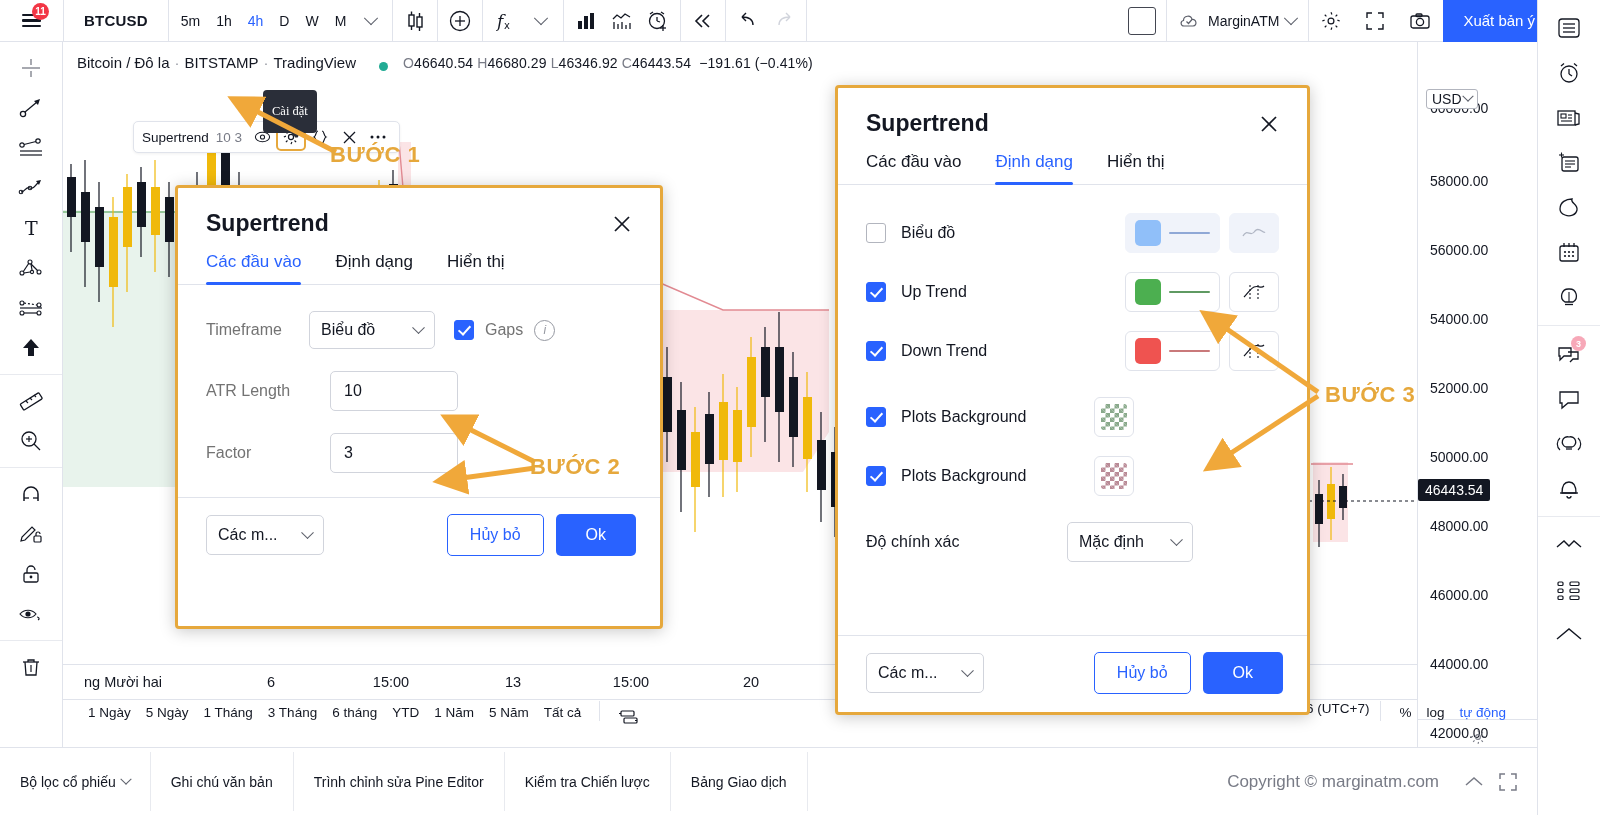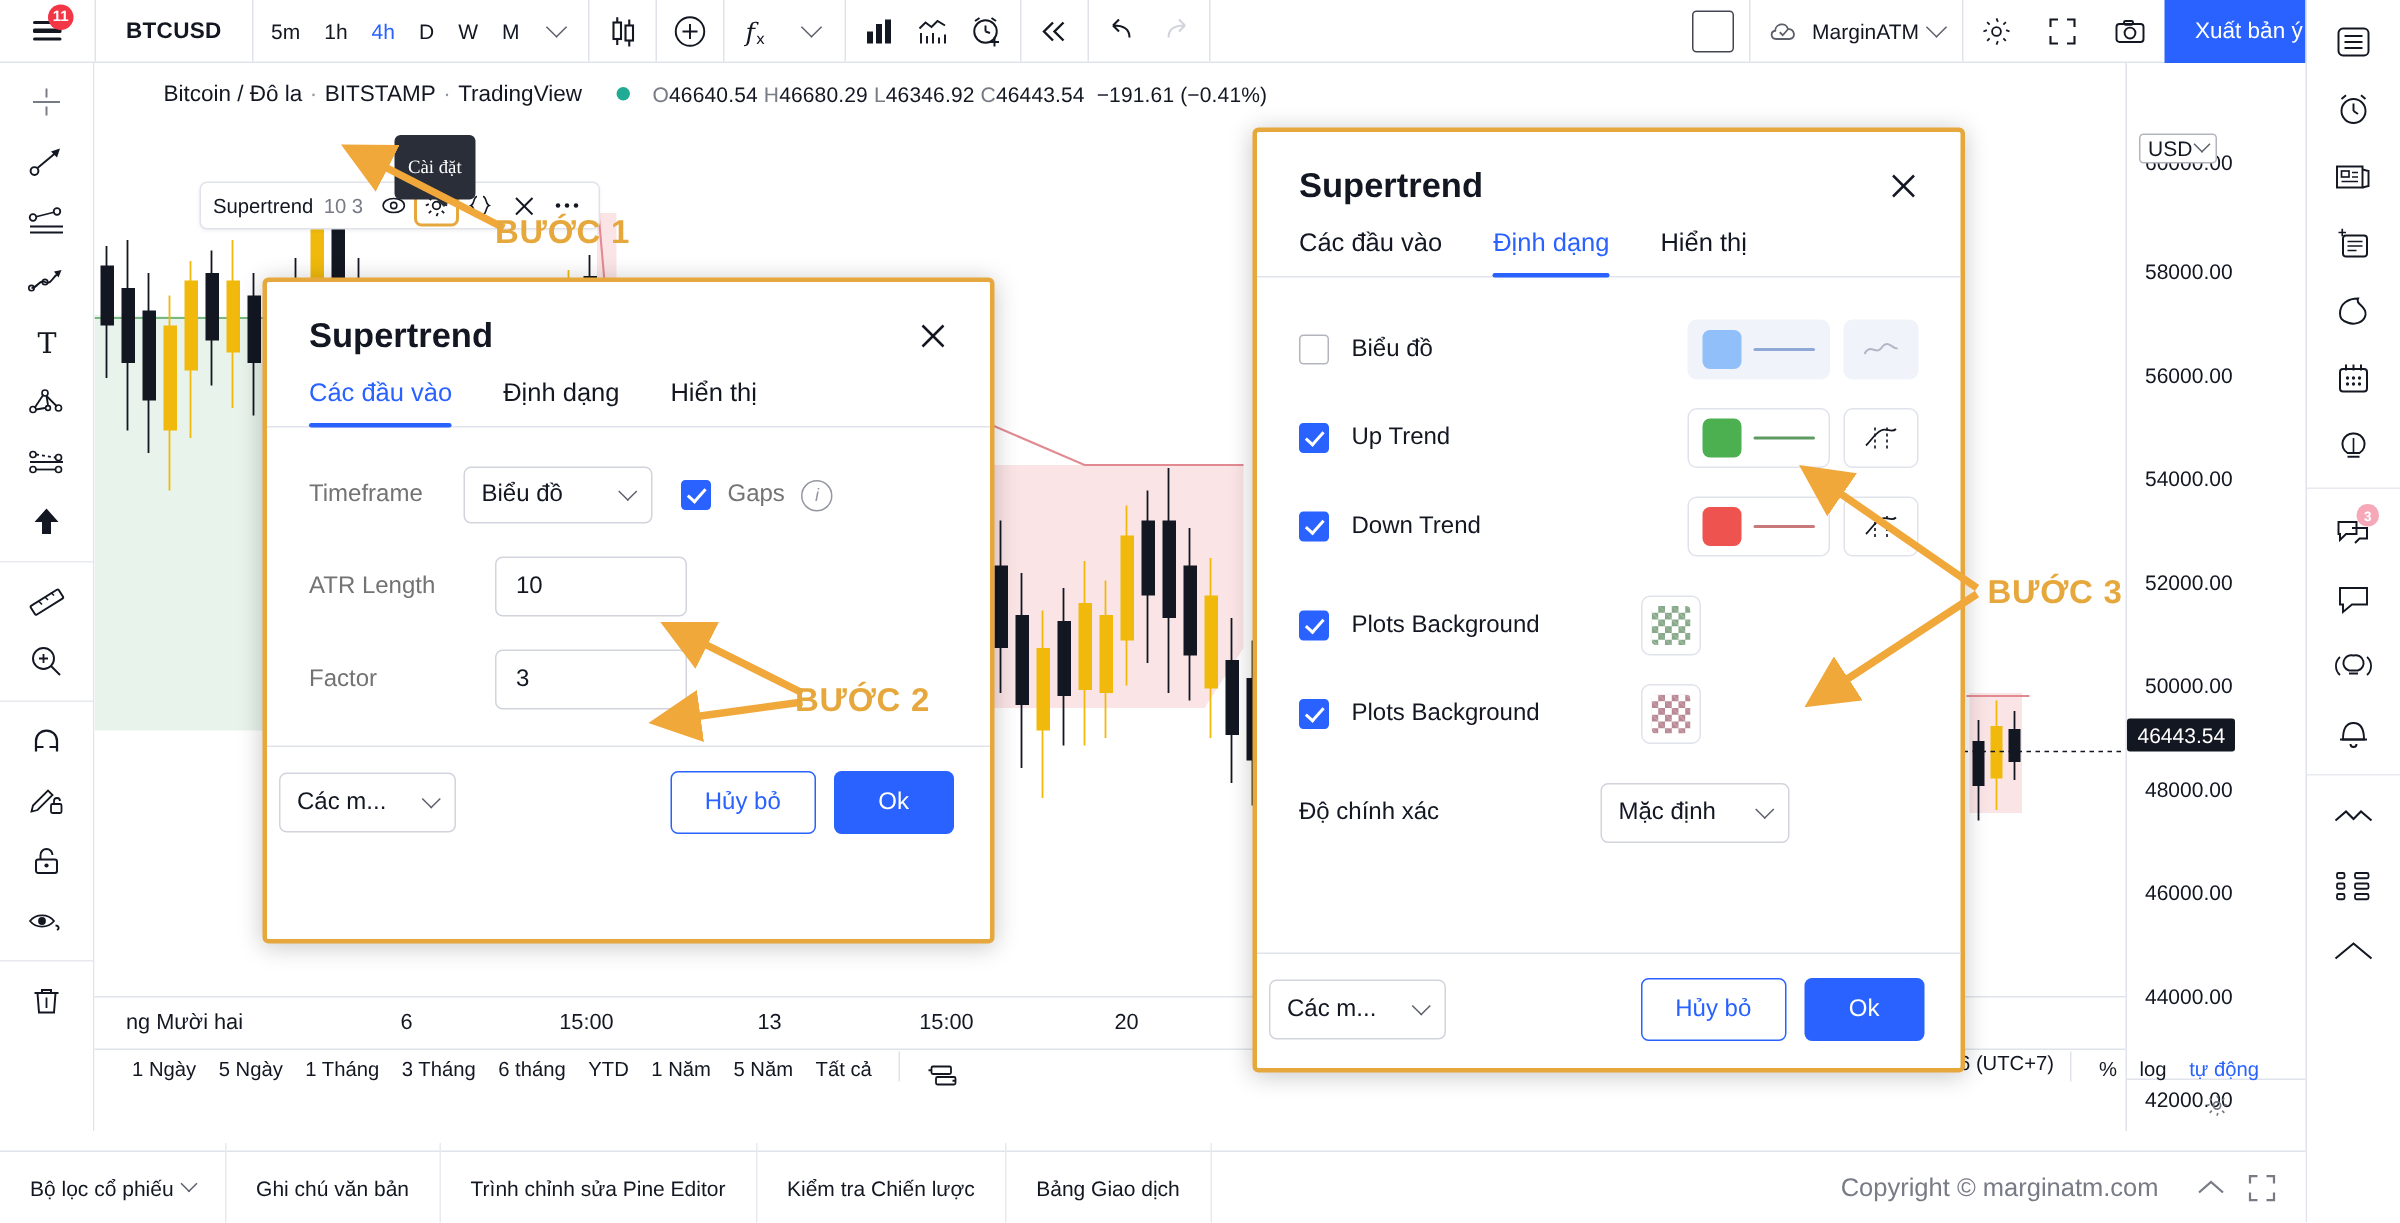--- a/index.html
+++ b/index.html
@@ -48,21 +48,21 @@
   
   .righttool{position:absolute;right:0;top:0;width:63px;height:815px;background:#fff;
              border-left:1px solid #e0e3eb;box-sizing:border-box;display:flex;flex-direction:column;align-items:center;}
   .rt-sec{width:100%;display:flex;flex-direction:column;align-items:center;padding:5px 0;border-bottom:1px solid #e8eaef;box-sizing:border-box;}
   .rt-ic{width:46px;height:45px;display:flex;align-items:center;justify-content:center;border-radius:4px;cursor:pointer;position:relative;}
   .rt-badge{position:absolute;top:5px;right:6px;min-width:15px;height:15px;border-radius:8px;background:#f7a8b8;color:#fff;
             font-size:9px;font-weight:bold;display:flex;align-items:center;justify-content:center;}
 
   
   .chartwrap{position:absolute;left:63px;top:42px;width:1474px;height:712px;background:#fff;box-sizing:border-box;}
-  .legend{position:absolute;left:14px;top:12px;font-size:15px;color:#131722;display:flex;align-items:center;gap:5px;white-space:nowrap;margin-left:32px;}
+  .legend{position:absolute;left:14px;top:12px;font-size:15px;color:#131722;display:flex;align-items:flex-end;gap:5px;white-space:nowrap;}
   .legend .sep{color:#9598a1;}
   .dot{width:9px;height:9px;border-radius:50%;background:#22ab94;display:inline-block;margin:0 10px 0 18px;}
   .ohlc{font-size:14px;color:#131722;letter-spacing:.1px;}
   .ohlc .lbl{color:#787b86;}
 
   .tooltip{position:absolute;left:200px;top:48px;background:#2a2e39;color:#fff;font-size:12.5px;
            padding:14px 9px;border-radius:4px;z-index:40;font-family:Liberation Serif, serif;}
   .tooltip:after{content:"";position:absolute;left:27px;bottom:-5px;width:0;height:0;
            border-left:6px solid transparent;border-right:6px solid transparent;border-top:6px solid #2a2e39;}
 
@@ -90,21 +90,21 @@
   .ta-lbl{position:absolute;top:9px;font-size:14.5px;color:#131722;transform:translateX(-50%);}
   .ranges{position:absolute;left:0;bottom:0;width:1474px;height:53px;display:flex;box-sizing:border-box;padding-left:18px;gap:1px;}
   .rng{font-size:13.5px;color:#131722;padding:4px 7px;border-radius:4px;cursor:pointer;}
   .rdiv{width:1px;height:20px;background:#e0e3eb;margin:0 10px;}
   .rspacer{flex:1;}
   .clock{font-size:13.5px;color:#131722;}
   .ropt{font-size:13.5px;color:#131722;padding:4px 7px;cursor:pointer;}
   .ropt.blue{color:#2962ff;}
 
   
-  .bottombar{position:absolute;left:0;bottom:0;width:1537px;height:48px;background:#fff;border-top:1px solid #e0e3eb;
+  .bottombar{position:absolute;left:0;bottom:0;width:1537px;height:68px;background:#fff;border-top:1px solid #e0e3eb;
              display:flex;align-items:center;box-sizing:border-box;}
   .bb-item{height:59px;display:flex;align-items:center;gap:6px;padding:0 20px;font-size:14px;cursor:pointer;
            border-right:1px solid #e8eaef;box-sizing:border-box;}
   .bb-spacer{flex:1;}
   .copyright{font-size:17px;color:#787b86;padding-right:18px;}
 
   
   .dlg{position:absolute;background:#fff;border-radius:4px;box-shadow:0 2px 16px rgba(0,0,0,.22);
        border:3px solid #e6a83c;box-sizing:border-box;z-index:60;}
   .dlg-head{display:flex;align-items:flex-start;justify-content:space-between;padding:22px 24px 0 28px;}
@@ -121,21 +121,21 @@
        padding:0 11px;font-size:16px;color:#131722;cursor:pointer;box-sizing:border-box;background:#fff;}
   .inp{border:1px solid #d1d4dc;border-radius:5px;height:40px;display:flex;align-items:center;padding:0 13px;
        font-size:16px;color:#131722;box-sizing:border-box;background:#fff;cursor:text;}
   .cbox{width:20px;height:20px;border:1.8px solid #b2b5be;border-radius:3px;box-sizing:border-box;background:#fff;cursor:pointer;
         display:inline-block;flex:none;}
   .cbox.on{background:#2962ff;border-color:#2962ff;position:relative;}
   .cbox.on:after{content:"";position:absolute;left:6px;top:2px;width:5px;height:10px;border:solid #fff;border-width:0 2.2px 2.2px 0;
         transform:rotate(42deg);}
   .info{width:19px;height:19px;border:1.4px solid #9598a1;border-radius:50%;color:#9598a1;font-size:12px;
         display:flex;align-items:center;justify-content:center;font-style:italic;}
-  .dlg-foot{display:flex;align-items:center;justify-content:space-between;padding:16px 24px 18px 8px;border-top:1px solid #e0e3eb;}
+  .dlg-foot{display:flex;align-items:center;justify-content:space-between;padding:16px 24px 18px 28px;border-top:1px solid #e0e3eb;}
   .btn{border-radius:5px;font-size:16px;display:flex;align-items:center;justify-content:center;cursor:pointer;box-sizing:border-box;}
   .btn-cancel{border:1px solid #2962ff;color:#2962ff;background:#fff;height:42px;padding:0 22px;}
   .btn-ok{background:#2962ff;color:#fff;height:42px;padding:0 30px;}
 
   .srow{display:flex;align-items:center;margin-bottom:19px;}
   .srow .cbox{margin-right:15px;}
   .srow .slbl{font-size:16px;color:#131722;}
   .style-ctrl{display:flex;align-items:center;gap:9px;margin-left:auto;}
   .swbox{border:1px solid #e0e3eb;border-radius:6px;height:40px;width:95px;display:flex;align-items:center;gap:8px;
          padding:0 9px;box-sizing:border-box;background:#fff;cursor:pointer;}

